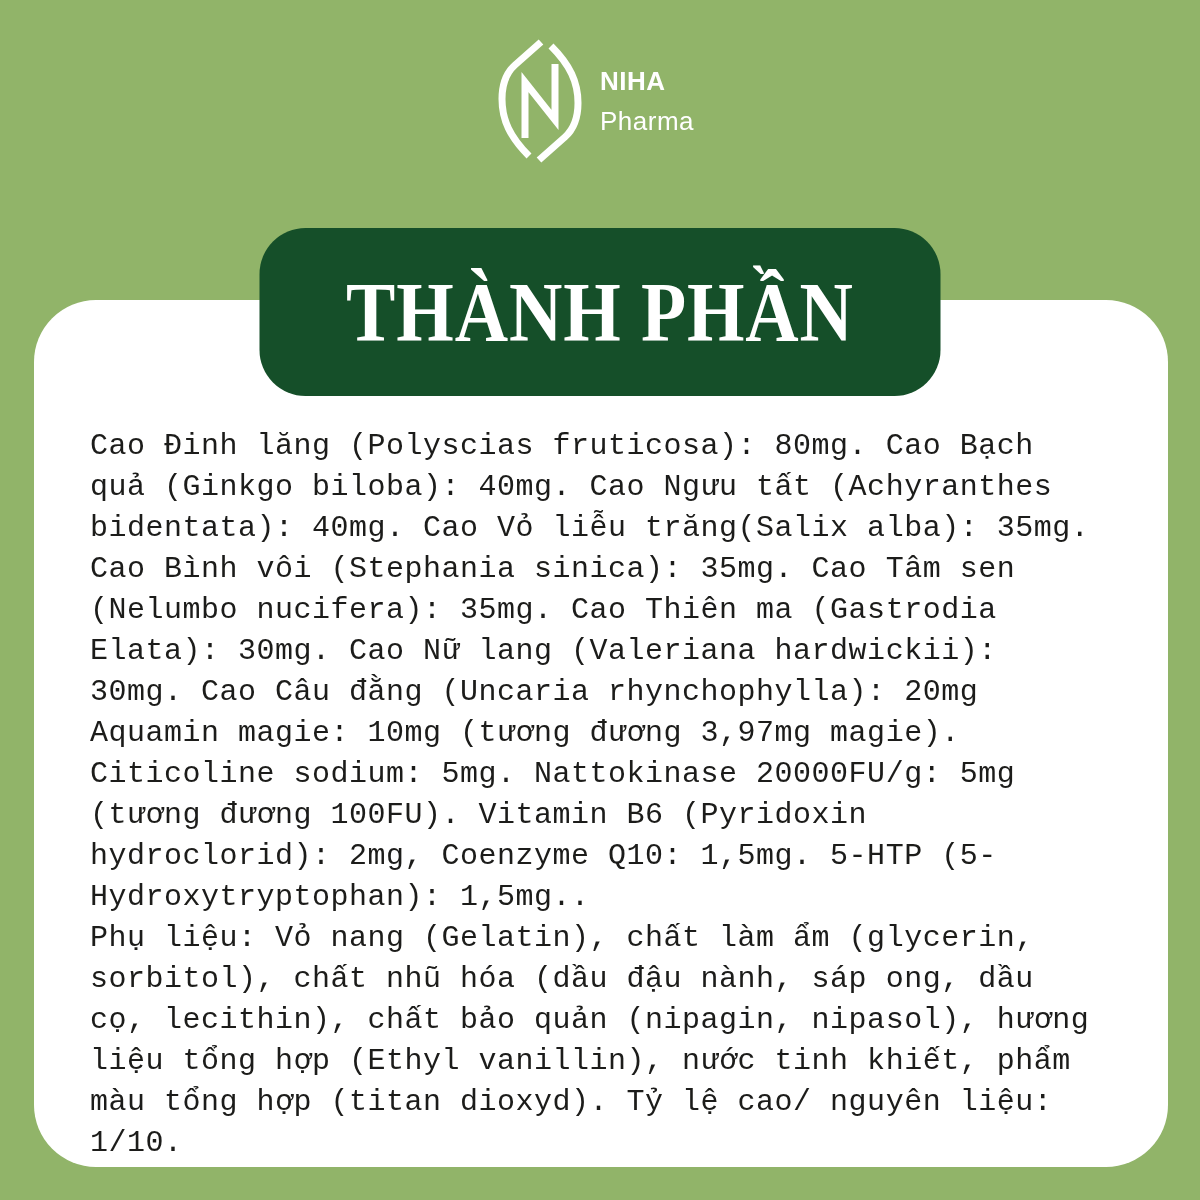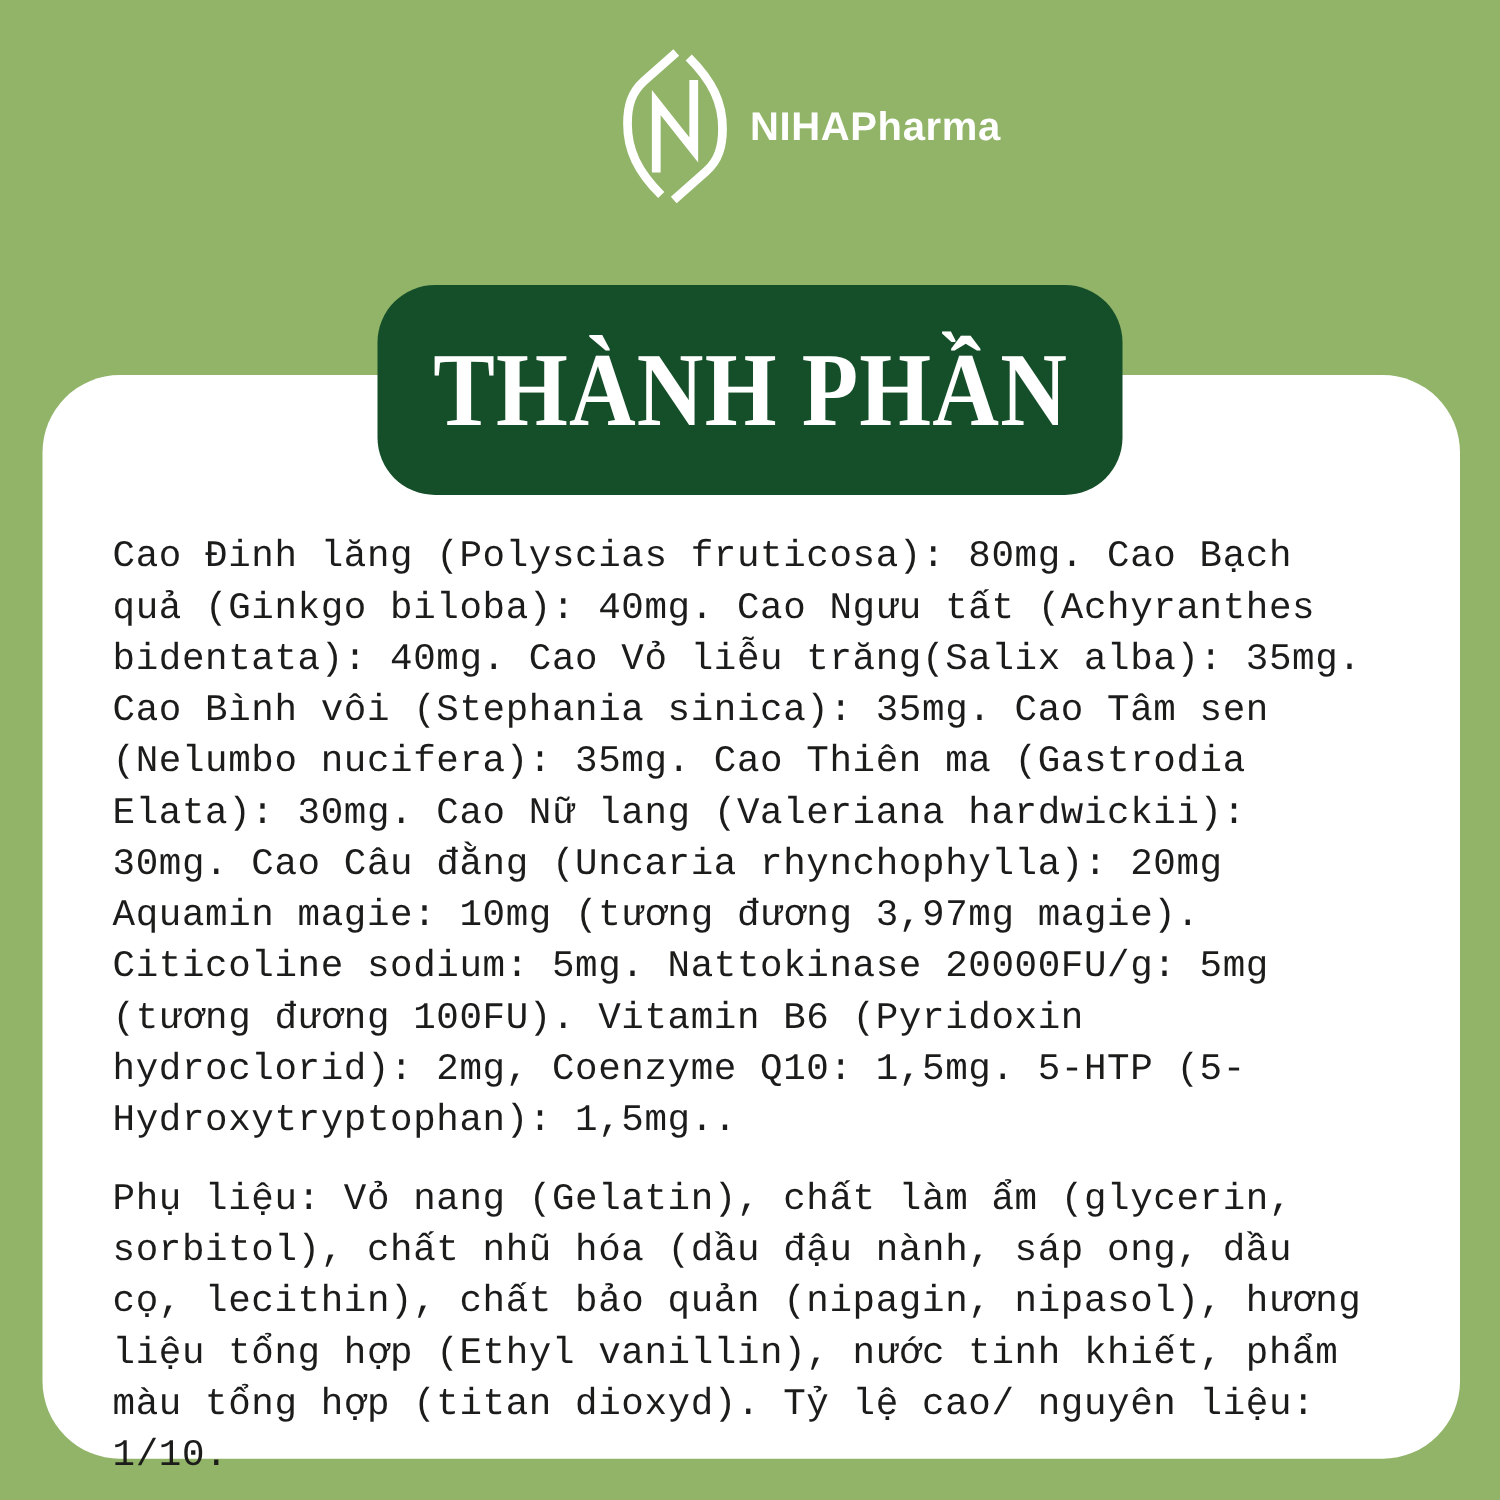--- a/index.html
+++ b/index.html
@@ -29,37 +29,36 @@
     top: 38px;
     display: flex;
     align-items: center;
     gap: 14px;
     color: var(--color-logo);
   }
   .brand-icon { display: block; width: 92px; height: 126px; }
   .brand-icon svg { display: block; width: 100%; height: 100%; }
   .brand-text {
     display: flex;
-    flex-direction: row;
+    flex-direction: column;
     justify-content: center;
     line-height: 40px;
-    font-size: 32px;
+    font-size: 26px;
     letter-spacing: 0.5px;
-    text-align: center;
   }
   .brand-name { font-weight: 600; }
-  .brand-sub  { font-weight: 700; }
+  .brand-sub  { font-weight: 400; }
 
   
   .title-badge {
     position: absolute;
     left: 50%;
     transform: translateX(-50%);
     top: 228px;
-    width: 596px;
+    width: 681px;
     height: 168px;
     background: var(--color-title-box);
     border-radius: 46px;
     display: flex;
     align-items: center;
     justify-content: center;
     z-index: 2;
   }
   .title {
     font-family: "Liberation Serif", "DejaVu Serif", serif;
@@ -87,21 +86,21 @@
     left: 56px;
     top: 126px;
     width: 1012px;
     font-family: Liberation Mono, monospace;
     font-size: 30px;
     line-height: 41px;
     letter-spacing: 0.5px;
     color: var(--color-body-text);
     text-align: left;
   }
-  .card-text p + p { margin-top: 22px; }
+  .card-text p + p { }
 </style>
 </head>
 <body>
 
 <div class="page">
 
   <header class="brand">
     <span class="brand-icon">
       <svg viewBox="0 0 92 126" xmlns="http://www.w3.org/2000/svg" aria-hidden="true">
         <g fill="none" stroke="currentColor" stroke-width="7">

